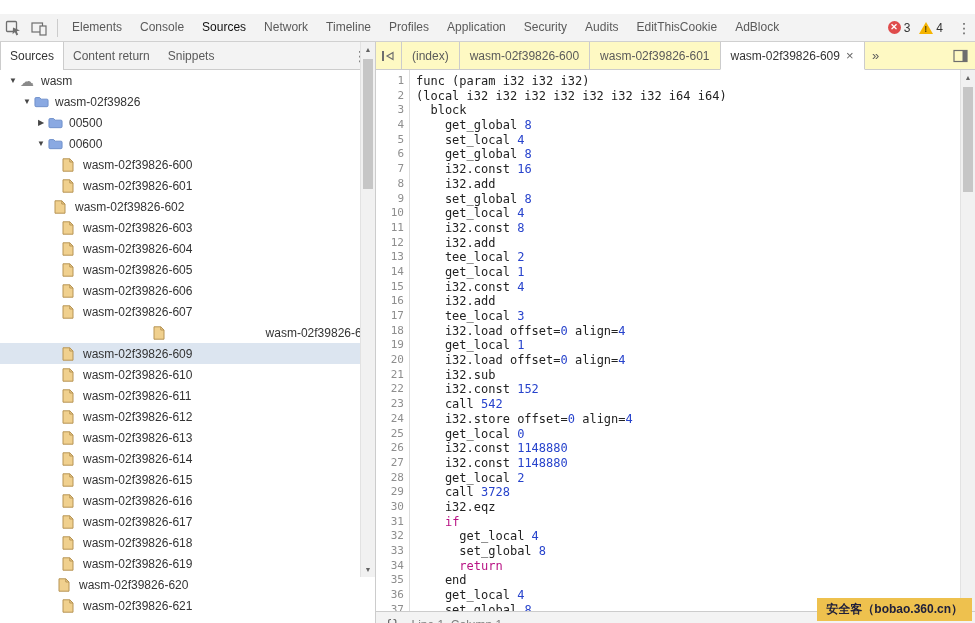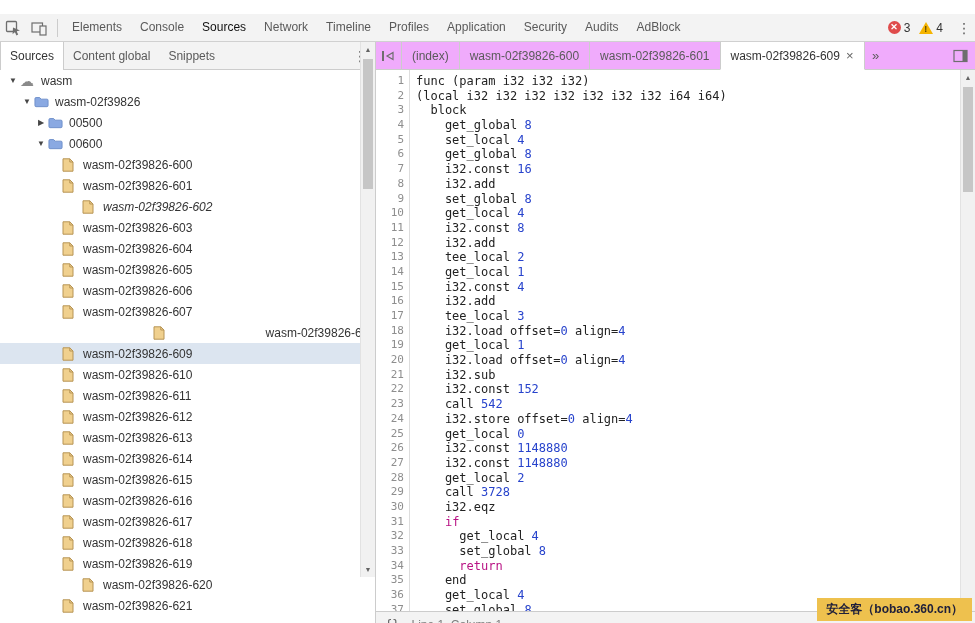--- a/index.html
+++ b/index.html
@@ -54,21 +54,21 @@
     background:#f1f1f1; border-left:1px solid #e2e2e2; display:flex; flex-direction:column; }
   .sb-arrow { height:15px; flex:0 0 15px; font-size:7px; color:#636363;
     display:flex; align-items:center; justify-content:center; }
   .sb-track { flex:1; position:relative; }
   .sb-thumb { position:absolute; left:2px; right:2px; background:#c6c6c6; }
   .partial-box { position:absolute; left:1px; bottom:0; width:62px; height:8px;
     background:#bdbdbd; border:1px solid #707070; }
 
   
   .editor-col { flex:1; display:flex; flex-direction:column; background:#fff; position:relative; }
-  .tab-strip { height:28px; flex:0 0 28px; background:#f0abfc; border-bottom:1px solid #ccc;
+  .tab-strip { height:28px; flex:0 0 28px; background:#fef9c3; border-bottom:1px solid #ccc;
     display:flex; align-items:stretch; }
   .strip-btn { width:26px; flex:0 0 26px; display:flex; align-items:center; justify-content:center;
     border-right:1px solid #ccc; }
   .ed-tab { display:flex; align-items:center; padding:0 10px; color:#5a5a5a;
     border-right:1px solid #ccc; white-space:nowrap; gap:6px; }
   .ed-tab.active { background:#fff; color:#333; border-left:1px solid #ccc; margin-left:-1px;
     margin-bottom:-1px; border-bottom:1px solid #fff; }
   .tab-close { color:#666; font-size:13px; line-height:12px; }
   .tab-overflow { width:22px; display:flex; align-items:center; justify-content:center;
     color:#5a5a5a; font-size:13px; }
@@ -122,37 +122,38 @@
   <div class="main-tabs">
       <div class="main-tab">Elements</div>
       <div class="main-tab">Console</div>
       <div class="main-tab active">Sources</div>
       <div class="main-tab">Network</div>
       <div class="main-tab">Timeline</div>
       <div class="main-tab">Profiles</div>
       <div class="main-tab">Application</div>
       <div class="main-tab">Security</div>
       <div class="main-tab">Audits</div>
+      <div class="main-tab">EditThisCookie</div>
       <div class="main-tab">AdBlock</div>
     </div>
   <div class="badges">
     <span class="err-ico">✕</span>
     <span class="badge-num">3</span>
     <span class="warn-ico"></span>
     <span class="badge-num">4</span>
   </div>
   <div class="kebab">⋮</div>
 </div>
 
 <div class="dt-body">
 
   <div class="sidebar">
     <div class="nav-tabs">
         <div class="nav-tab active">Sources</div>
-        <div class="nav-tab">Content global</div>
+        <div class="nav-tab">Content return</div>
         <div class="nav-tab">Snippets</div>
         <div class="nav-more">⋮</div>
       </div>
     <div class="tree">
         <div class="tree-row" style="padding-left: 6px;">
           <span class="tw">▼</span>
           <span class="t-icon">
             <span class="cloud-glyph">☁</span>
           </span>
           <span class="t-label">wasm</span>
@@ -197,21 +198,21 @@
         <div class="tree-row" style="padding-left: 48px;">
           <span class="tw"></span>
           <span class="t-icon">
             <svg width="12" height="14" viewBox="0 0 12 14">
               <path d="M1 .8 L7.8 .8 L11 4 L11 13.2 L1 13.2 Z" fill="#f0d08e" stroke="#b79455" stroke-width="1"></path>
               <path d="M7.8 .8 L7.8 4 L11 4" fill="none" stroke="#b79455" stroke-width="1"></path>
             </svg>
           </span>
           <span class="t-label">wasm-02f39826-601</span>
         </div>
-        <div class="tree-row" style="padding-left: 68px; font-style: italic;">
+        <div class="tree-row" style="padding-left: 40px;">
           <span class="tw"></span>
           <span class="t-icon">
             <svg width="12" height="14" viewBox="0 0 12 14">
               <path d="M1 .8 L7.8 .8 L11 4 L11 13.2 L1 13.2 Z" fill="#f0d08e" stroke="#b79455" stroke-width="1"></path>
               <path d="M7.8 .8 L7.8 4 L11 4" fill="none" stroke="#b79455" stroke-width="1"></path>
             </svg>
           </span>
           <span class="t-label">wasm-02f39826-602</span>
         </div>
         <div class="tree-row" style="padding-left: 48px;">
@@ -377,21 +378,21 @@
         <div class="tree-row" style="padding-left: 48px;">
           <span class="tw"></span>
           <span class="t-icon">
             <svg width="12" height="14" viewBox="0 0 12 14">
               <path d="M1 .8 L7.8 .8 L11 4 L11 13.2 L1 13.2 Z" fill="#f0d08e" stroke="#b79455" stroke-width="1"></path>
               <path d="M7.8 .8 L7.8 4 L11 4" fill="none" stroke="#b79455" stroke-width="1"></path>
             </svg>
           </span>
           <span class="t-label">wasm-02f39826-619</span>
         </div>
-        <div class="tree-row" style="padding-left: 68px;">
+        <div class="tree-row" style="padding-left: 44px;">
           <span class="tw"></span>
           <span class="t-icon">
             <svg width="12" height="14" viewBox="0 0 12 14">
               <path d="M1 .8 L7.8 .8 L11 4 L11 13.2 L1 13.2 Z" fill="#f0d08e" stroke="#b79455" stroke-width="1"></path>
               <path d="M7.8 .8 L7.8 4 L11 4" fill="none" stroke="#b79455" stroke-width="1"></path>
             </svg>
           </span>
           <span class="t-label">wasm-02f39826-620</span>
         </div>
         <div class="tree-row" style="padding-left: 48px;">

